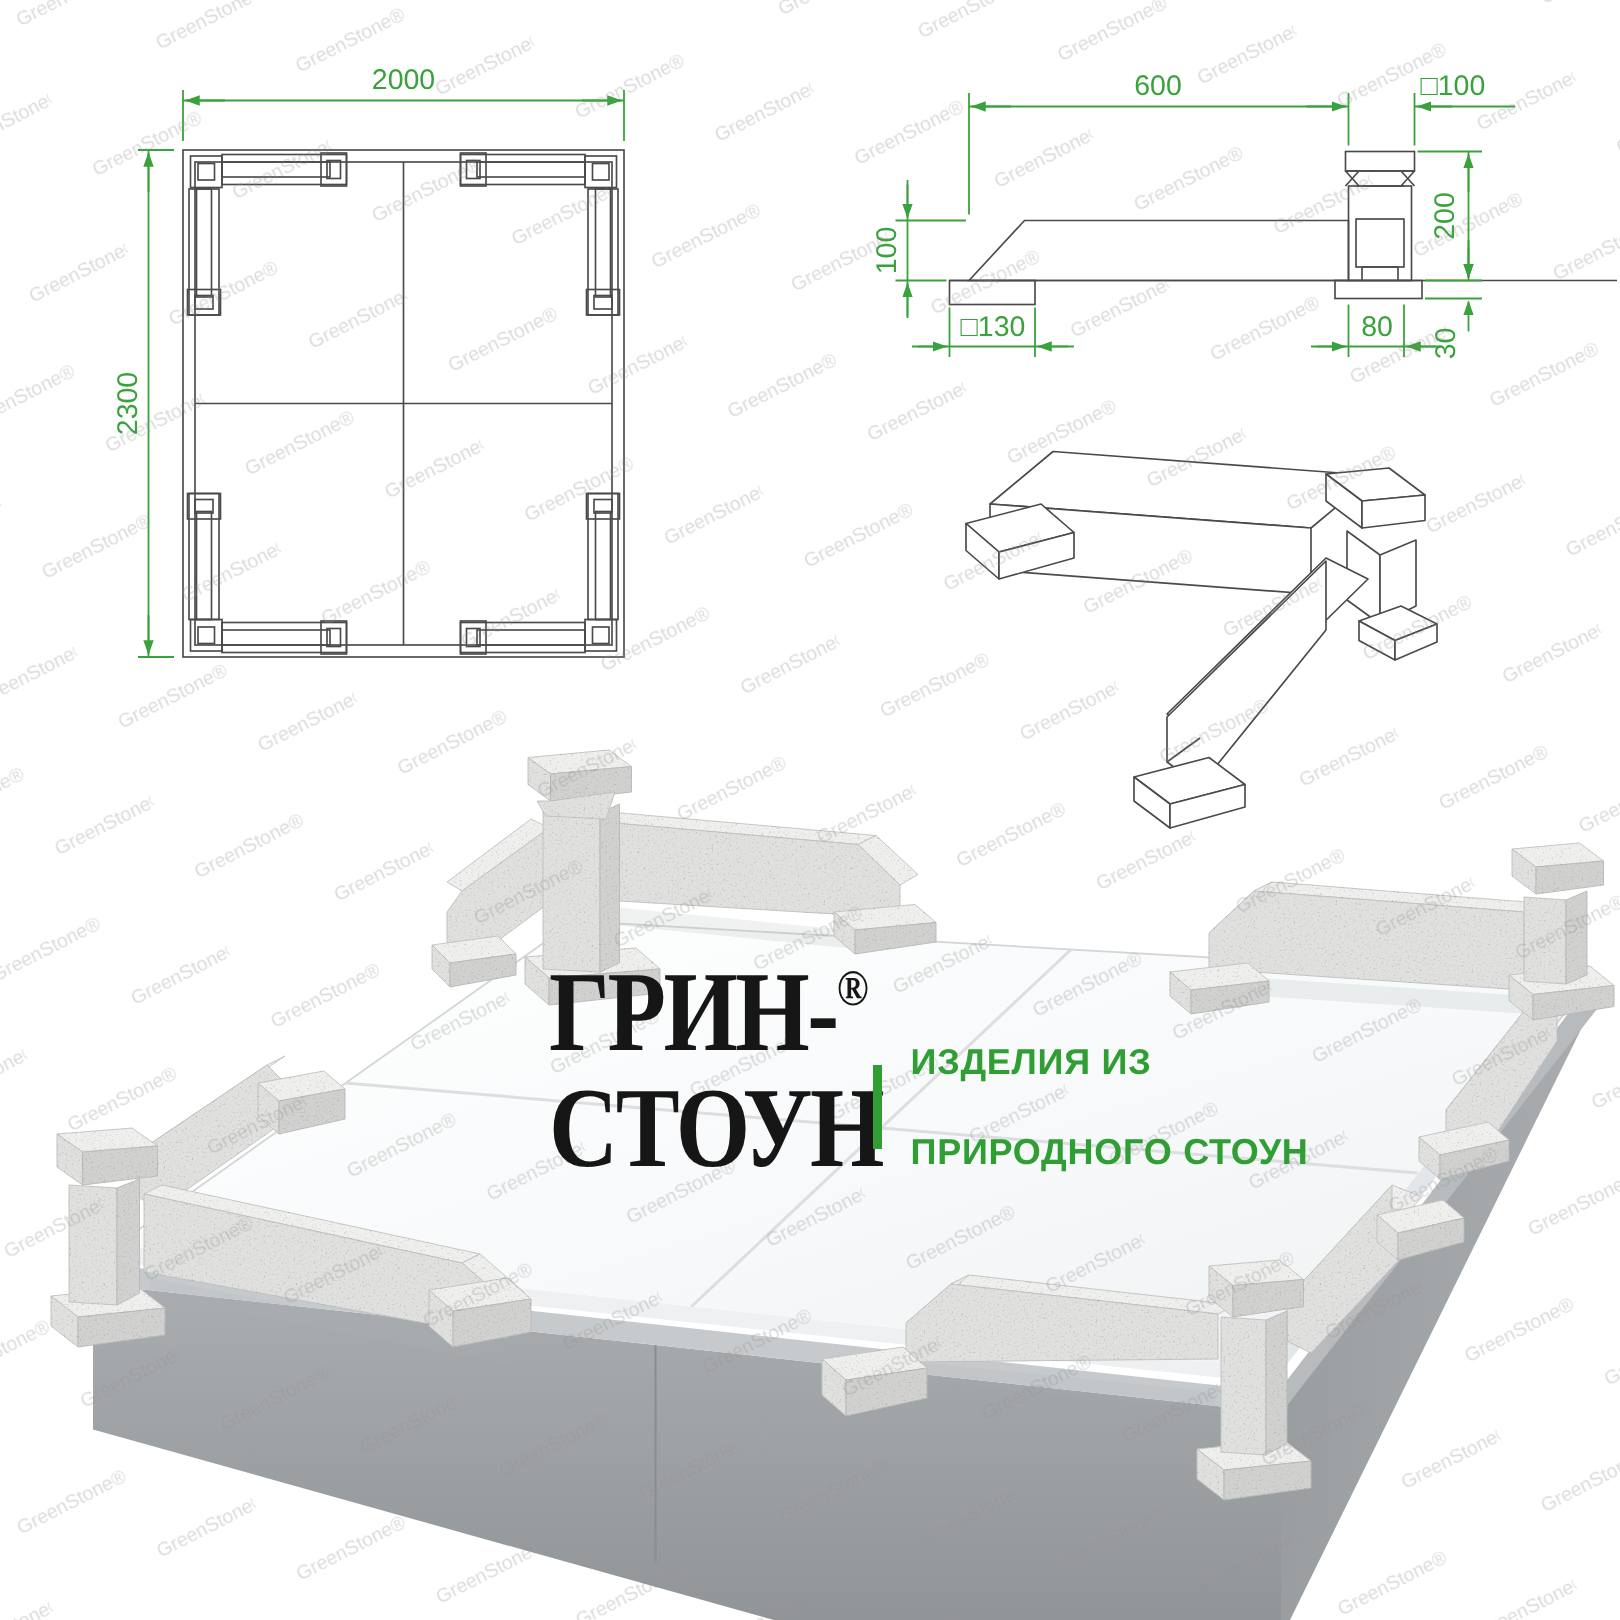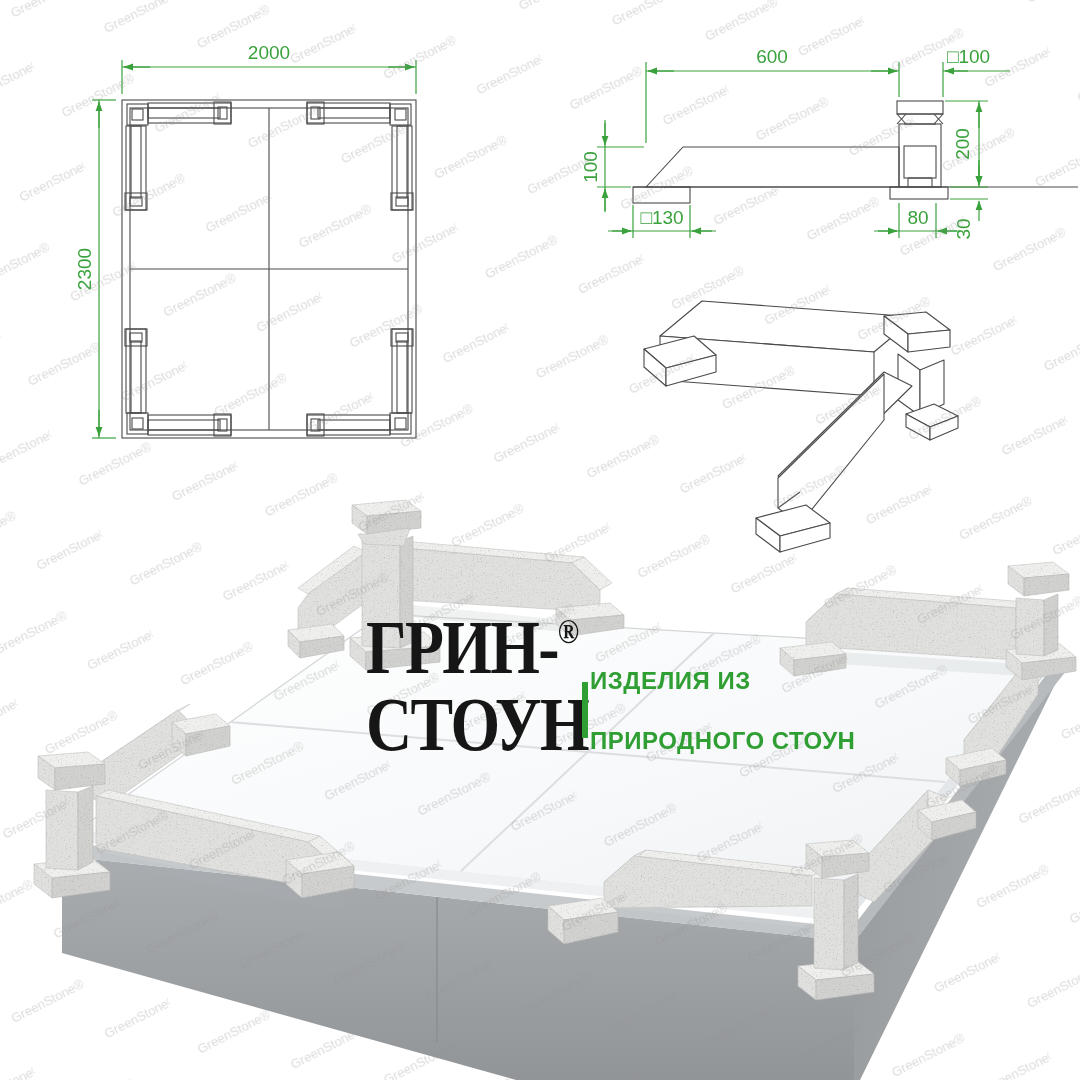--- a/index.html
+++ b/index.html
@@ -1,25 +1,25 @@
 <!DOCTYPE html>
 <html><head>
 <meta charset="utf-8">
 <style>
   html,body{margin:0;padding:0;background:#ffffff;}
   .canvas{position:relative;width:1080px;height:1080px;overflow:hidden;background:#ffffff;
           font-family:"Liberation Sans",sans-serif;}
   .scene{position:absolute;left:0;top:0;}
   
-  .logo{position:absolute;left:366px;top:616px;width:560px;height:160px;}
+  .logo{position:absolute;left:366px;top:644px;width:560px;height:160px;}
   .logo-black{font-family:"Liberation Serif",serif;font-weight:bold;color:#161616;
               font-size:76px;line-height:63px;letter-spacing:-2px;
               transform:scaleX(.84);transform-origin:0 0;white-space:nowrap;}
   .logo-black .reg{font-size:34px;letter-spacing:0;position:relative;top:-30px;}
-  .tagline{position:absolute;left:216px;top:66px;height:56px;padding-left:2px;
+  .tagline{position:absolute;left:216px;top:66px;height:56px;padding-left:19px;
            border-left:6px solid #2f9e33;display:flex;flex-direction:column;justify-content:center;gap:37px;}
   .tagline div{font-weight:bold;font-size:24px;line-height:23px;color:#2f9e33;
                letter-spacing:.5px;white-space:nowrap;}
   
   .ln{stroke:#4a4a4a;stroke-width:1.1;fill:none;}
   .lnf{stroke:#4a4a4a;stroke-width:1.1;fill:#ffffff;}
   .dim{stroke:#3aa23c;stroke-width:1.2;fill:none;}
   .dimtxt{fill:#3aa23c;font-family:"Liberation Sans",sans-serif;font-size:19px;}
   .gr-top{fill:#efefed;stroke:#c2c2c0;stroke-width:.6;}
   .gr-side{fill:#e0e0de;stroke:#bfbfbd;stroke-width:.6;}

